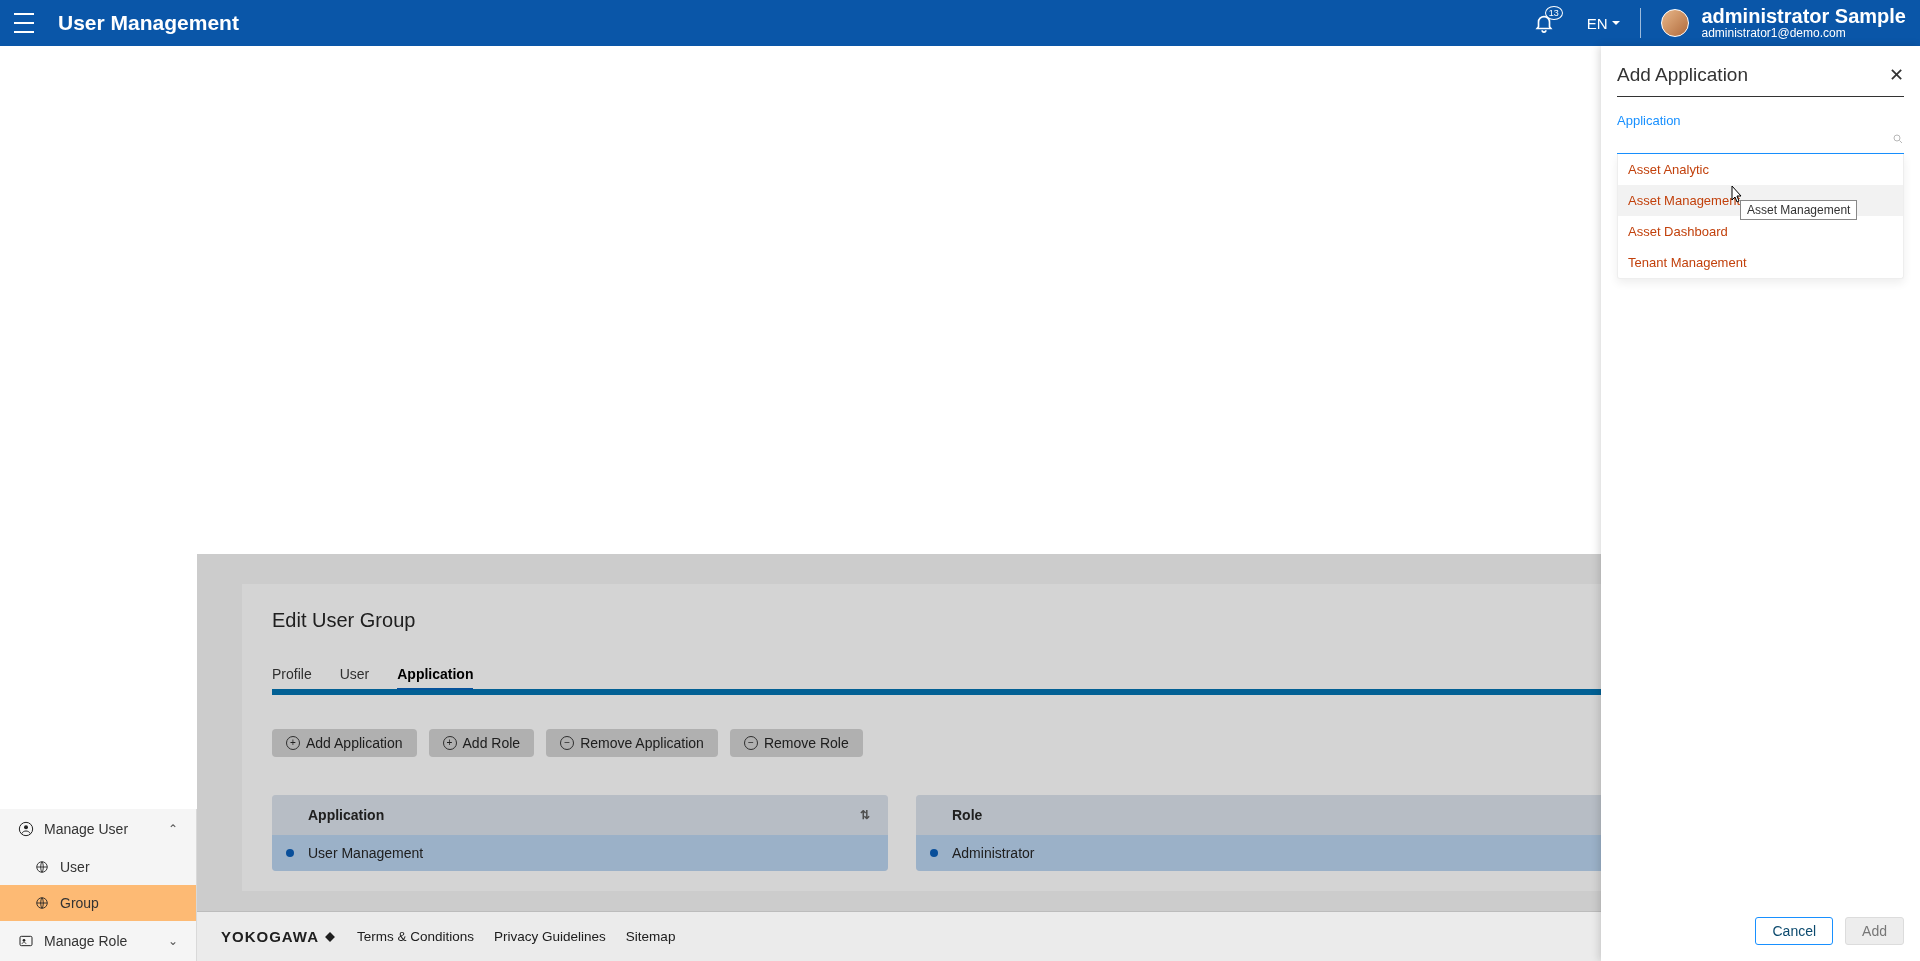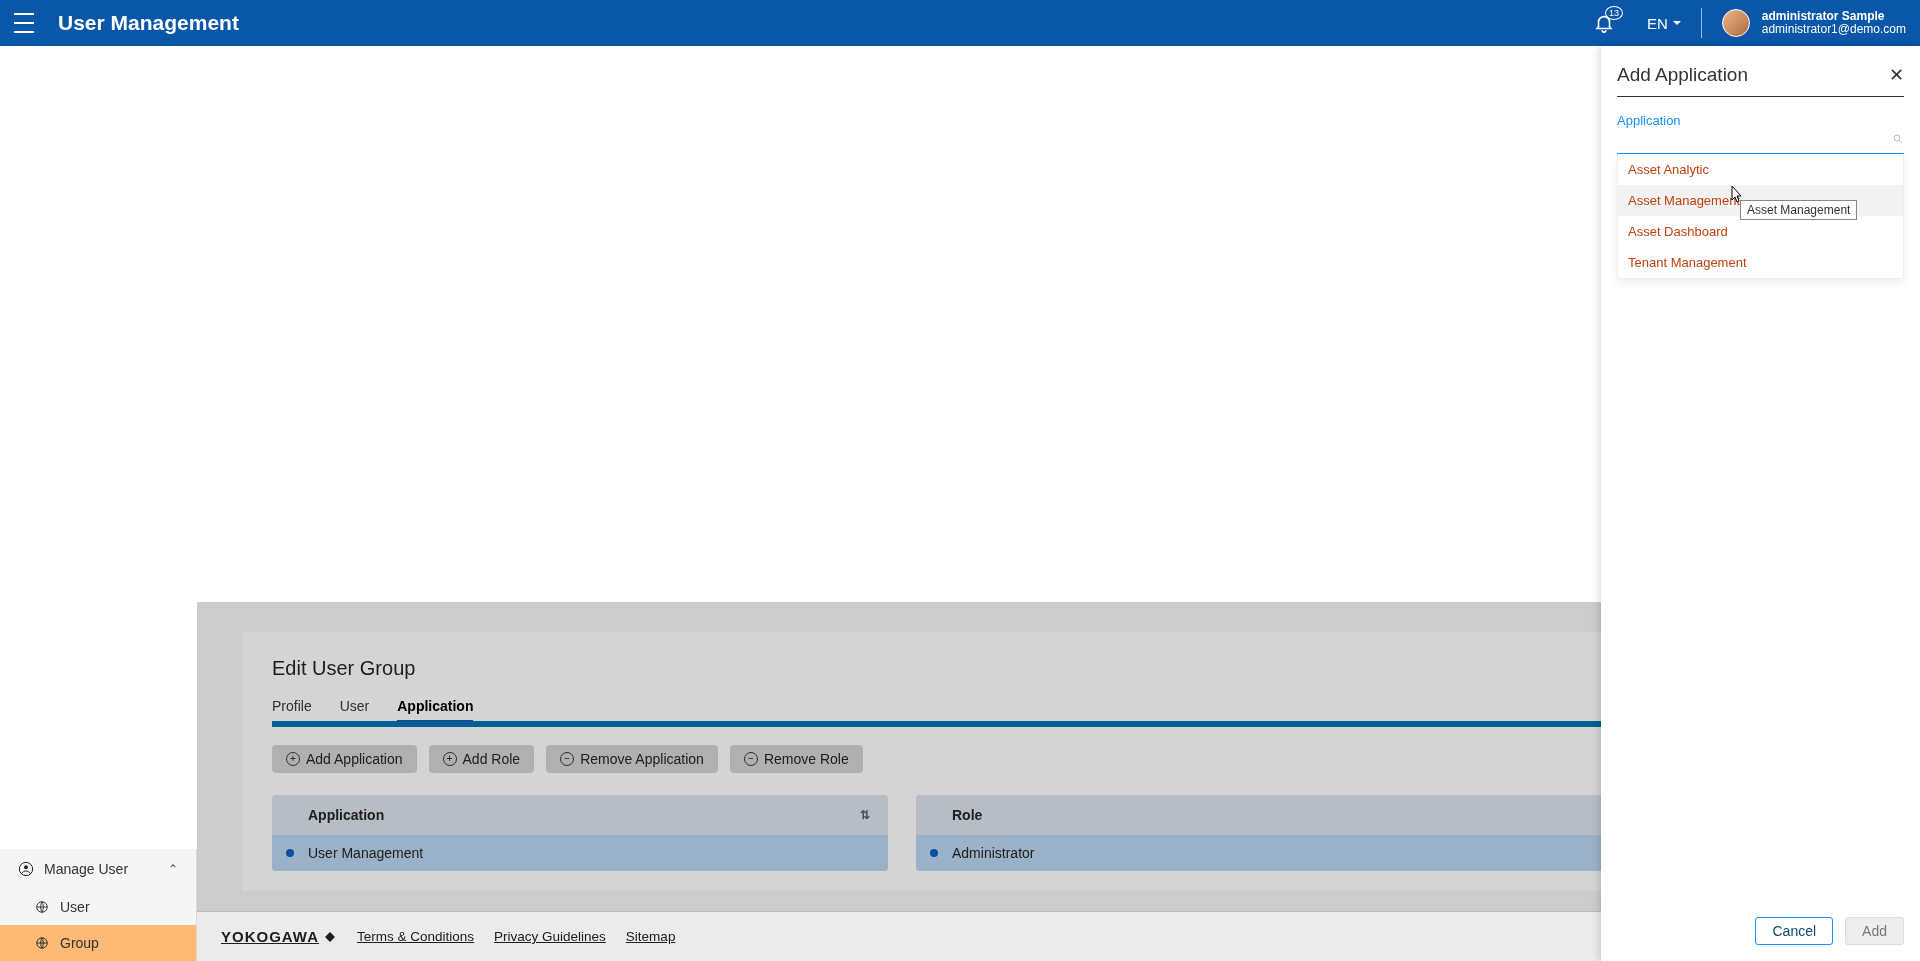--- a/index.html
+++ b/index.html
@@ -12,58 +12,59 @@
   }
   .header .hamburger { width:20px; height:20px; display:flex; flex-direction:column; justify-content:space-between; cursor:pointer; margin-right:24px;}
   .header .hamburger span { height:2px; background:#fff; display:block; }
   .header .app-title { font-size:21px; font-weight:700; }
   .header .right { margin-left:auto; display:flex; align-items:center; gap:12px; }
   .header .bell { position:relative; width:22px; height:22px; }
   .header .badge-bubble { position:absolute; top:-6px; right:-8px; font-size:9px; border:1px solid #fff; border-radius:50%; padding:0 3px; line-height:12px; }
   .header .lang { font-size:15px; display:flex; align-items:center; cursor:pointer;padding-left:20px; }
   .header .sep { width:1px; height:30px; background: rgba(255,255,255,.6); margin:0 8px; }
   .header .avatar { width:28px; height:28px; border-radius:50%; background:linear-gradient(135deg,#e8b78a,#b06a3c); border:1px solid #fff;}
-  .header .user-info .name { font-size:12px; font-weight:600; line-height:1.1;}
+  .header .user-info .name { font-size:20px; font-weight:600; line-height:1.1;}
   .header .user-info .email { font-size:12px; line-height:1.1;}
 
   
   .body-wrap { display:flex; height:calc(100% - 46px);align-items:flex-end; }
   .sidebar { width:197px; background:#f5f5f5; border-right:1px solid #d9d9d9; }
   .main { flex:1; background:#dedede; position:relative; display:flex; flex-direction:column;}
 
   .sidebar .group-header { display:flex; align-items:center; padding:12px 18px; font-size:14px; color:#333; cursor:pointer;}
   .sidebar .group-header .chev { margin-left:auto; font-size:12px; color:#555;}
   .sidebar .item { display:flex; align-items:center; padding:10px 18px 10px 34px; font-size:14px; color:#333; cursor:pointer;}
   .sidebar .item.active { background:#fdba74;}
   .sidebar .icon { width:16px; height:16px; margin-right:10px; display:inline-flex; align-items:center; justify-content:center; font-size:14px; color:#222;}
 
   
   .page {
     margin:30px 35px 20px 45px; background:#e7e7e7; flex:1; display:flex; flex-direction:column;
     padding: 25px 30px 20px 30px;
+    gap: 16px;
   }
   .page h2 { font-size:20px; font-weight:500; color:#222; margin-bottom:18px;}
   .tabs { display:flex; gap:28px; border-bottom:6px solid #0369a1; margin-bottom:18px;}
   .tabs .tab { font-size:14px; color:#333; padding-bottom:6px; cursor:pointer;}
   .tabs .tab.active { color:#000; font-weight:600; border-bottom:2px solid #065aa8; margin-bottom:-1px;}
 
   .action-row { display:flex; gap:12px; margin-bottom:22px;}
   .action-btn { background:#bfbfbf; border:none; border-radius:4px; padding:6px 14px; font-size:14px; color:#222; display:flex; align-items:center; gap:6px; cursor:pointer;}
   .action-btn .circ { width:14px; height:14px; border:1.3px solid #333; border-radius:50%; display:inline-flex; align-items:center; justify-content:center; font-size:10px; line-height:1;}
 
   .tables-row { display:flex; gap:28px;}
   .tbl { background:#cfd6de; border-radius:4px; overflow:hidden; }
   .tbl.app { width:616px;}
   .tbl.role { flex:1;}
   .tbl .th { background:#c7ced6; display:flex; align-items:center; padding:12px 18px 12px 36px; font-size:14px; font-weight:700; color:#222; position:relative;}
   .tbl .th .sort { margin-left:auto; font-size:12px; color:#555;}
   .tbl .tr { background:#a9c0da; display:flex; align-items:center; padding:10px 18px 10px 36px; font-size:14px; color:#222; position:relative;}
   .tbl .dot { position:absolute; left:14px; width:8px; height:8px; border-radius:50%; background:#0a56a8;}
 
-  .footer { height:50px; background:#fff; border-top:1px solid #ccc; display:flex; align-items:center; padding:0 24px; gap:20px; font-size:13.5px; color:#222;text-decoration:underline;}
+  .footer { height:50px; background:#fff; border-top:1px solid #ccc; display:flex; align-items:center; padding:0 24px; gap:20px; font-size:13.5px; color:#222;}
   .footer .brand { font-weight:700; letter-spacing:1px; font-size:15px; display:flex; align-items:center; gap:4px;}
   .footer a { color:#222; text-decoration:none; cursor:pointer;}
 
   
   .scrim { position:absolute; left:0; top:0; right:0; bottom:0; background:rgba(0,0,0,0.08);}
 
   
   .panel {
     position:absolute; top:46px; right:0; bottom:0; width:319px; background:#fff;
     box-shadow:-2px 0 8px rgba(0,0,0,.15); padding:18px 16px 16px 16px; display:flex; flex-direction:column;
@@ -147,20 +148,31 @@
     </div>
     <div class="item active">
       <span class="icon">
         <svg viewBox="0 0 24 24" width="14" height="14" fill="none" stroke="#222" stroke-width="1.5">
             <circle cx="12" cy="12" r="9"></circle>
             <path d="M3 12h18M12 3c3 3 3 15 0 18M12 3c-3 3-3 15 0 18"></path>
           </svg>
       </span>
       <span>Group</span>
     </div>
+    <div class="group-header">
+      <span class="icon">
+        <svg viewBox="0 0 24 24" width="16" height="16" fill="#222">
+            <rect x="3" y="5" width="18" height="14" rx="2" fill="none" stroke="#222" stroke-width="1.5"></rect>
+            <circle cx="9" cy="11" r="2"></circle>
+            <path d="M6 16c.8-1.6 2-2.2 3-2.2s2.2.6 3 2.2" fill="none" stroke="#222" stroke-width="1.3"></path>
+          </svg>
+      </span>
+      <span>Manage Role</span>
+      <span class="chev">⌄</span>
+    </div>
   </div>
 
   <div class="main">
     <div class="page">
       <h2>Edit User Group</h2>
 
       <div class="tabs">
         <div class="tab">Profile</div>
         <div class="tab">User</div>
         <div class="tab active">Application</div>

